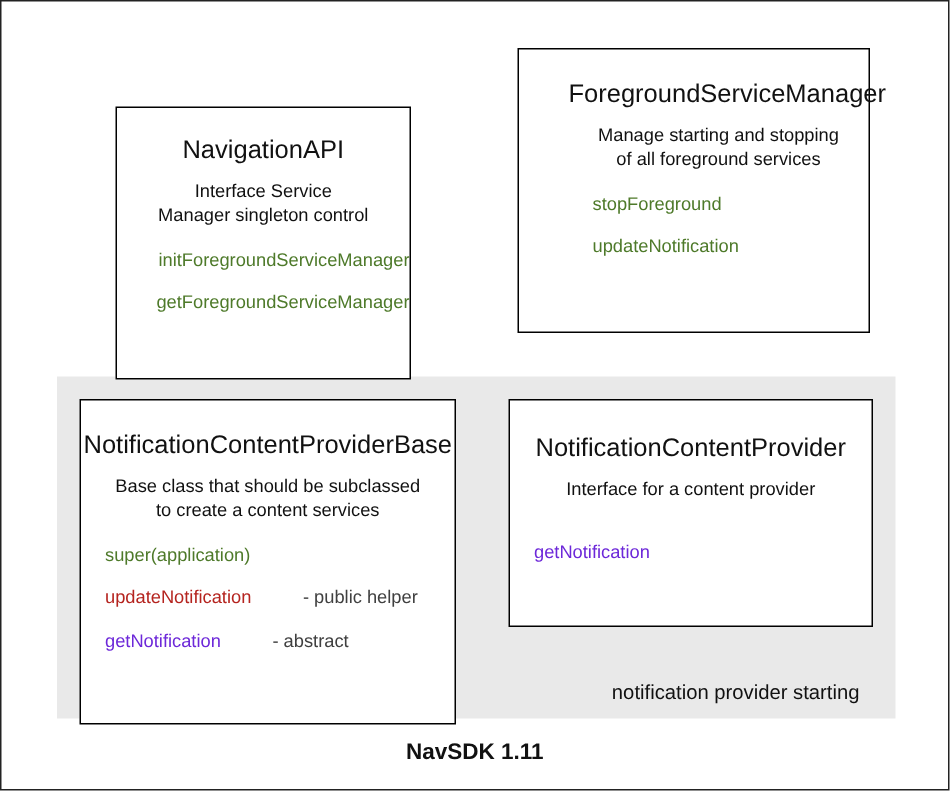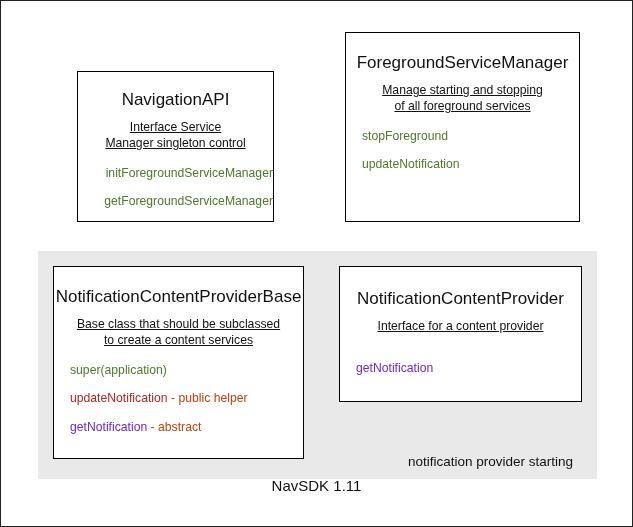--- a/index.html
+++ b/index.html
@@ -39,52 +39,52 @@
     font-size:17px;
     color:#111111;
     white-space:nowrap;
   }
   .box-desc{
     text-align:center;
     font-size:12.2px;
     line-height:1.32;
     color:#111111;
     margin-top:9px;
-    text-decoration:underline;
   }
   .methods{
     margin-top:16px;
   }
   .methods.center{ text-align:right; }
   .methods.left{ text-align:left; padding-left:16px; }
   .method{
     font-size:12.2px;
     line-height:1.0;
     margin-bottom:16px;
     white-space:nowrap;
   }
   .method:last-child{ margin-bottom:0; }
   .m-green{ color:#4e7a2a; }
   .m-red{ color:#b5241f; }
   .m-blue{ color:#6d28d9; }
-  .m-note{ color:#c2410c; }
+  .m-note{ color:#404040;padding-left:31px; }
 
   
-  #box-navigation-api{ left:76px;  top:70px;  width:197px; height:151px; padding-top:18px; }
-  #box-foreground-service-manager{ left:344px; top:31px; width:235px; height:190px; padding-top:20px; }
-  #box-notification-content-provider-base{ left:52px; top:265px; width:251px; height:193px; padding-top:20px; }
-  #box-notification-content-provider{ left:338px; top:265px; width:243px; height:136px; padding-top:22px; }
+  #box-navigation-api{ left:76px;  top:70px;  width:197px; height:182px; padding-top:18px; }
+  #box-foreground-service-manager{ left:344px; top:31px; width:235px; height:190px; padding-top:20px;padding-left:33px; }
+  #box-notification-content-provider-base{ left:52px; top:265px; width:251px; height:217px; padding-top:20px; }
+  #box-notification-content-provider{ left:338px; top:265px; width:243px; height:152px; padding-top:22px; }
 
   .footer{
     position:absolute;
     left:0;right:0;
-    top:476px;
+    top:492px;
     text-align:center;
     font-size:15px;
     color:#111111;
+    font-weight:bold;
   }
 </style>
 </head>
 <body>
 
 <div id="canvas">
 
   <div class="panel">
     <div class="panel-label">notification provider starting</div>
   </div>

